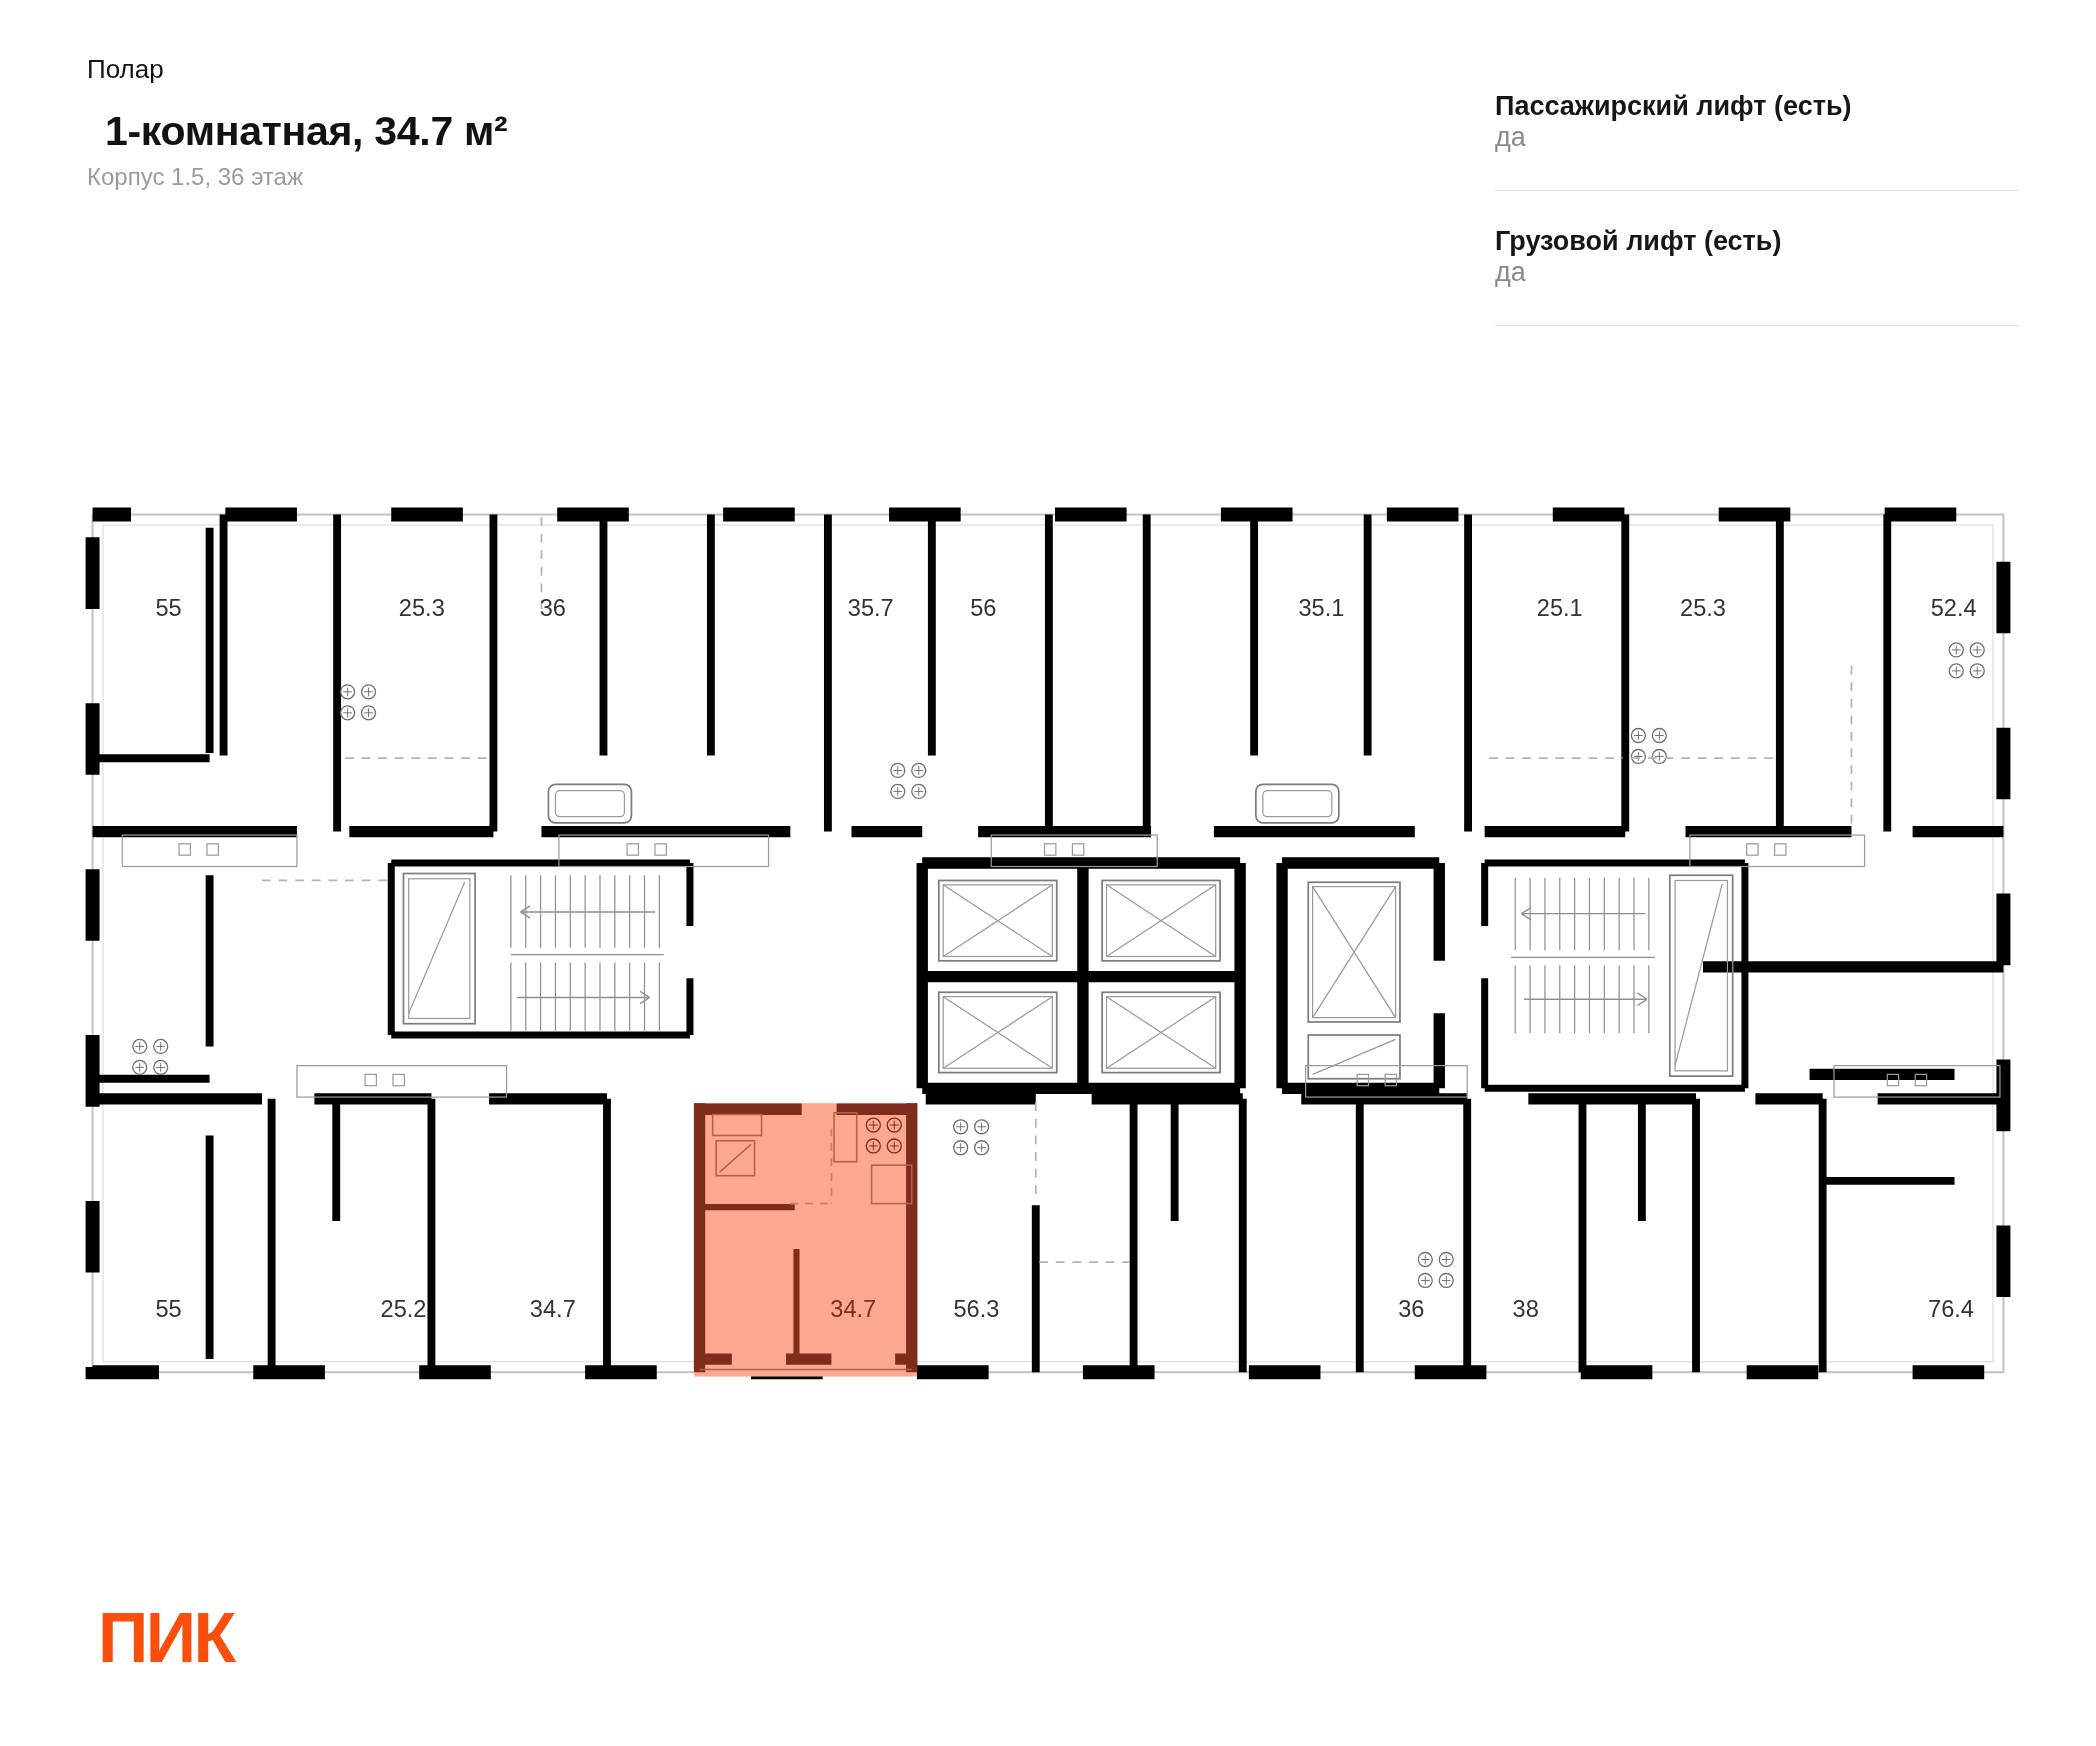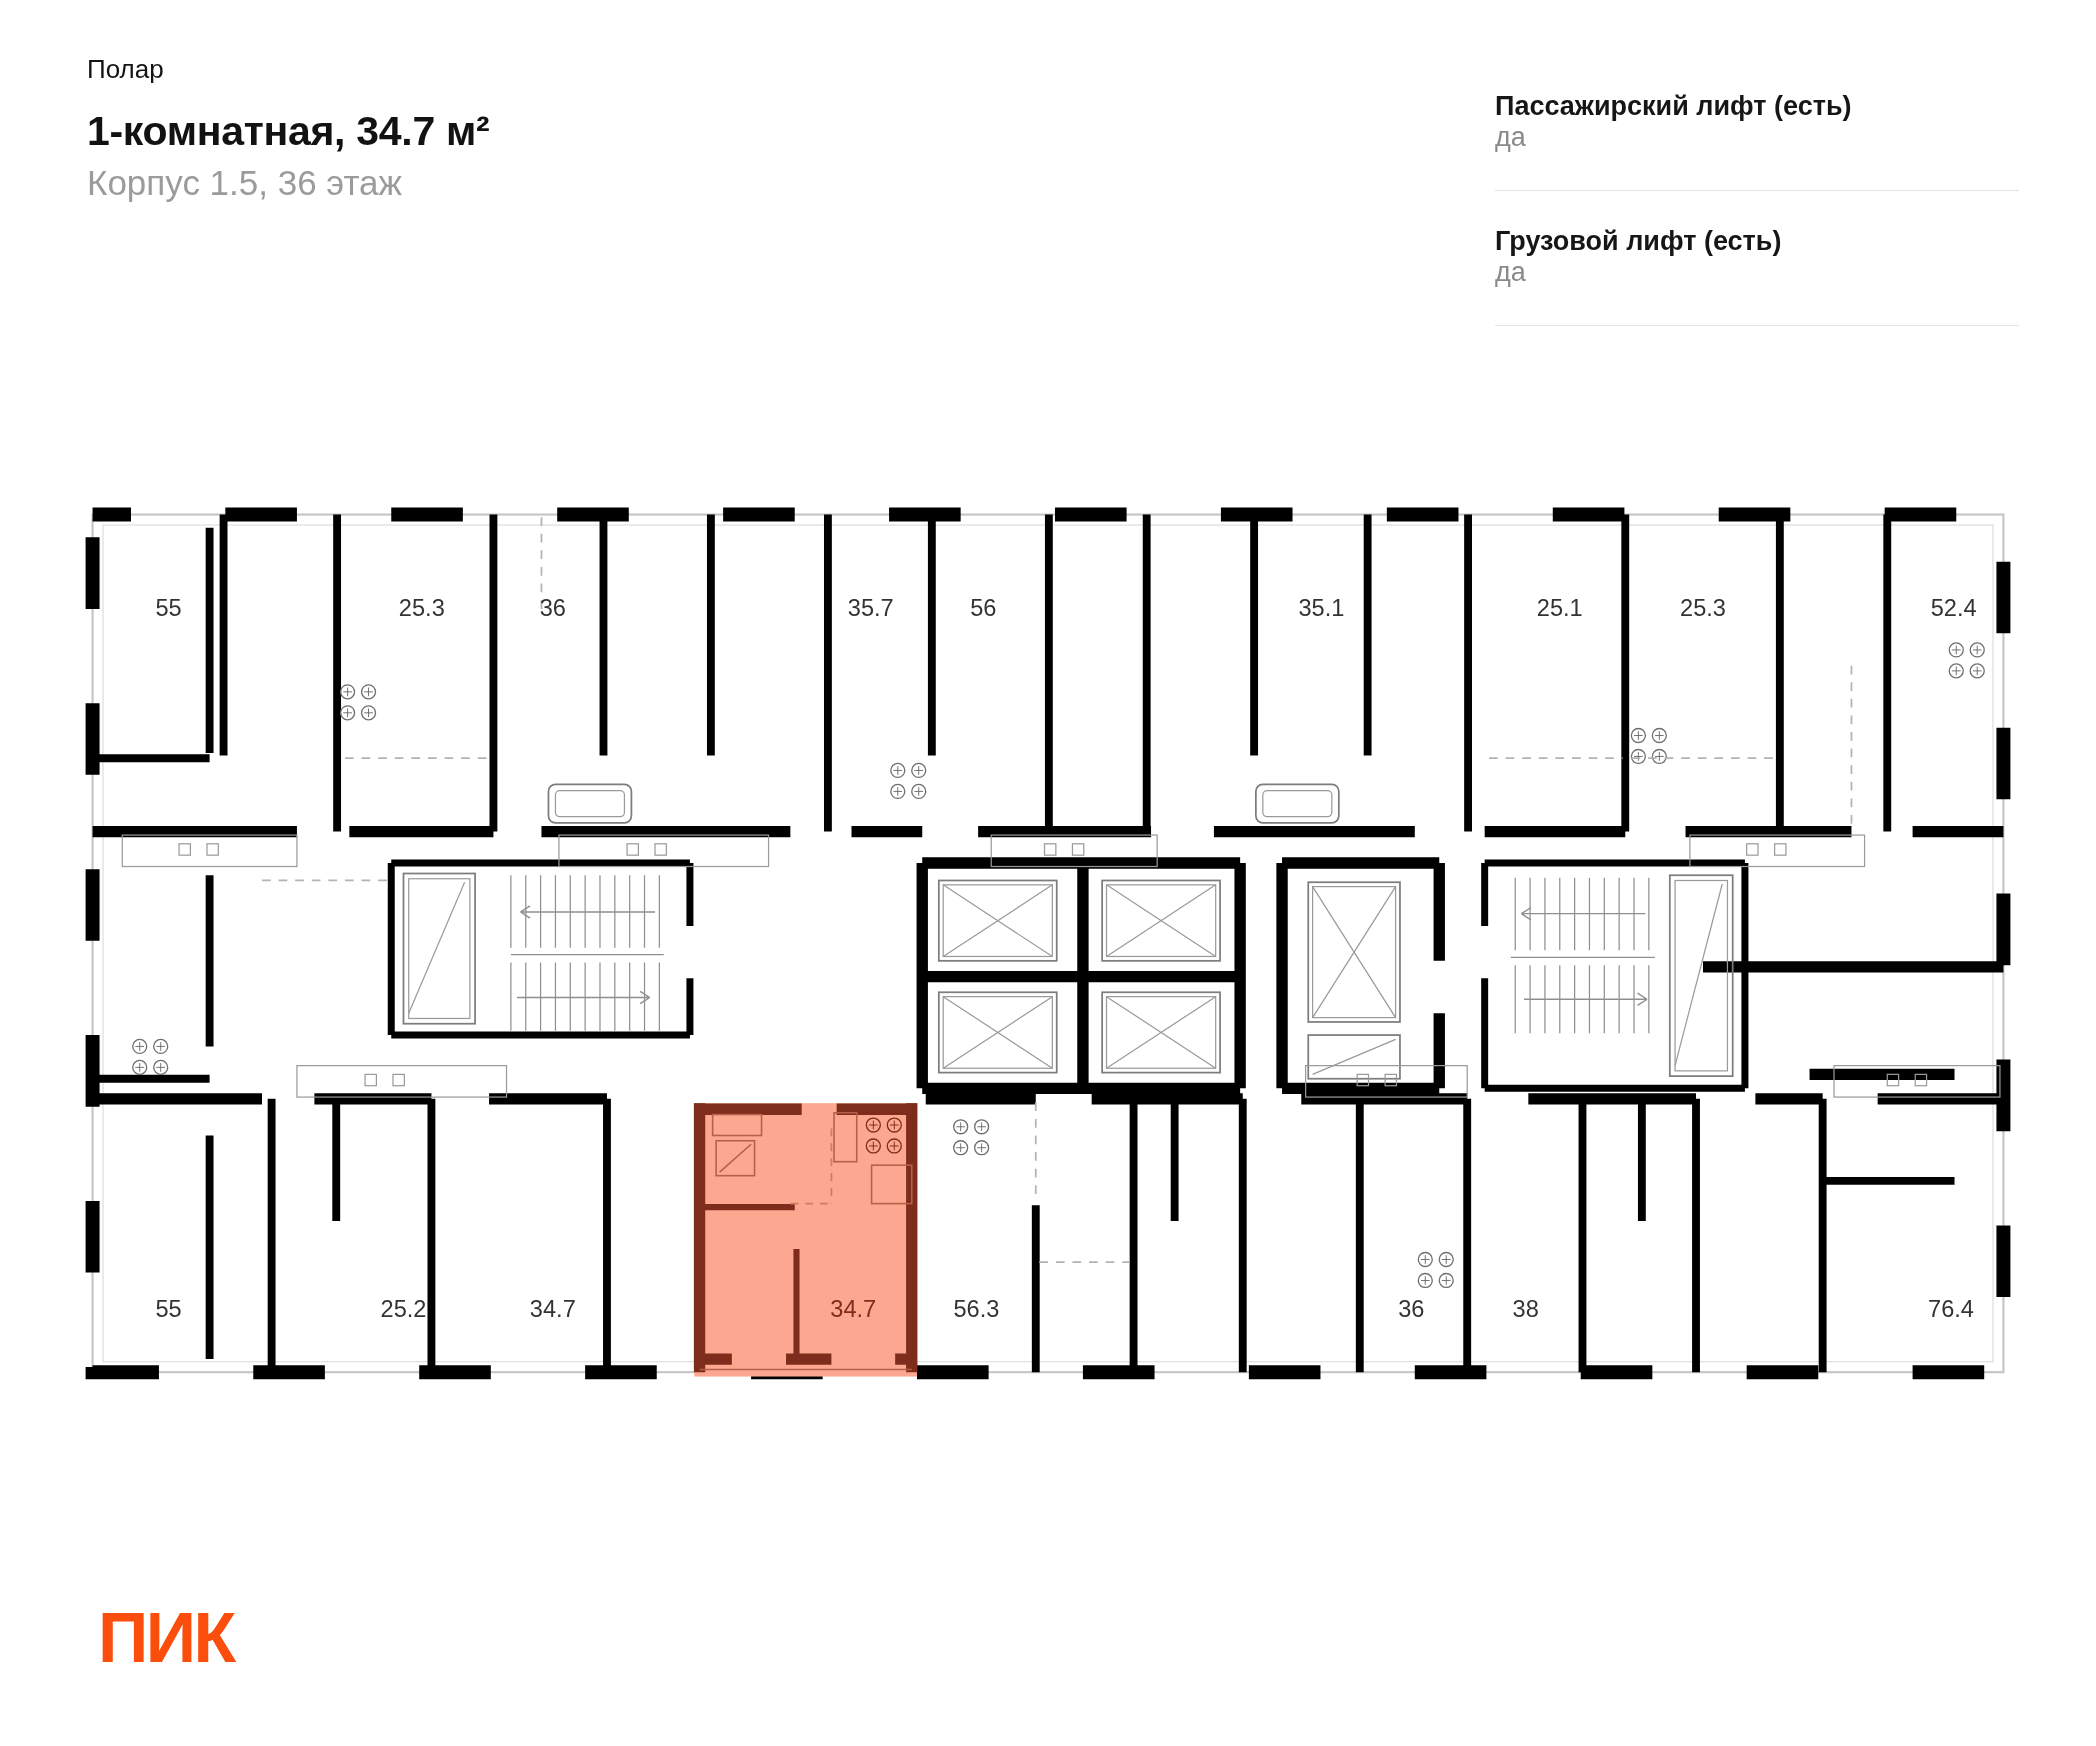--- a/index.html
+++ b/index.html
@@ -10,22 +10,22 @@
     --highlight_wall:#7E2D1C;
   }
   *{margin:0;padding:0;box-sizing:border-box;}
   html,body{width:2096px;height:1747px;background:#ffffff;overflow:hidden;
     font-family:"Liberation Sans","DejaVu Sans",sans-serif;color:#151515;}
   .page{position:relative;width:1932px;height:1747px;background:#fff;}
 
   
   .header{position:absolute;left:87px;top:54px;}
   .project{font-size:26px;font-weight:400;color:#141414;}
-  .title{margin-top:23px;font-size:41px;font-weight:700;letter-spacing:-0.3px;color:#121212;}
-  .subtitle{margin-top:7.9px;font-size:35px;font-weight:400;color:var(--muted);}
+  .title{margin-top:23px;font-size:41px;font-weight:700;letter-spacing:-0.3px;color:#121212;margin-left:18px;}
+  .subtitle{margin-top:7.9px;font-size:24px;font-weight:400;color:var(--muted);}
 
   
   .elevator-panel{position:absolute;left:1495px;top:91px;width:524px;}
   .elev-row{display:flex;justify-content:space-between;align-items:flex-start;
     padding:35px 0 37px;border-bottom:1.7px solid #e3e3e3;font-size:27px;line-height:1.15;flex-direction:column;}
   .elev-row:first-child{padding-top:0;}
   .elev-label{font-weight:700;color:#161616;}
   .elev-value{font-weight:400;color:var(--value_gray);}
 
   

